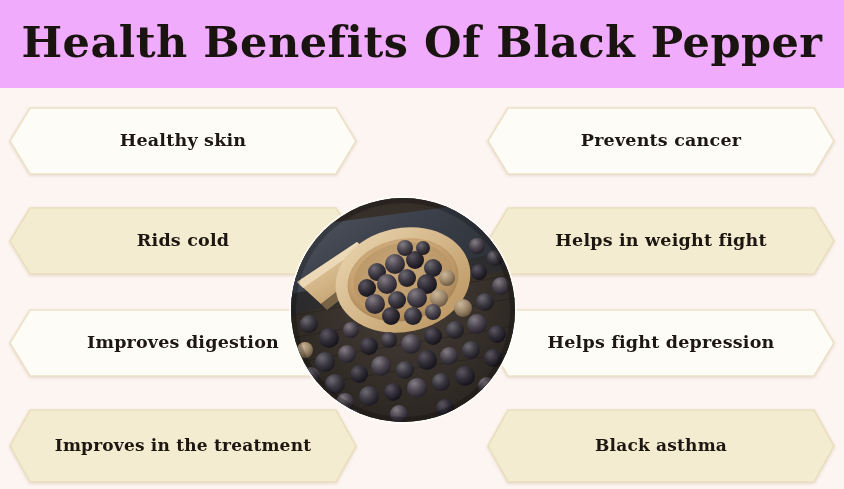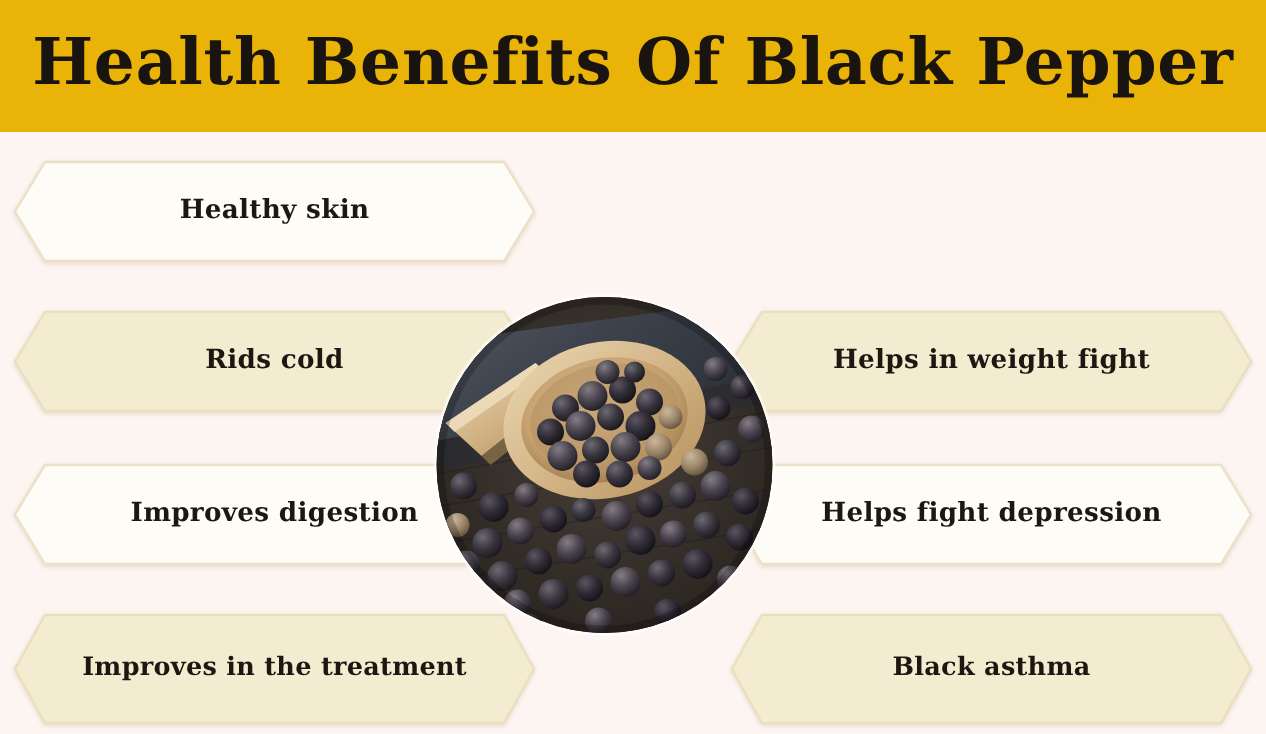--- a/index.html
+++ b/index.html
@@ -24,21 +24,21 @@
     background: #fdf5f1;
     overflow: hidden;
   }
 
   
   .header-band {
     position: absolute;
     left: 0; top: 0;
     width: 844px;
     height: 88px;
-    background: #eab308;
+    background: #f0abfc;
     display: flex;
     align-items: center;
     justify-content: center;
   }
 
   .header-title {
     font-family: "DejaVu Serif", "Liberation Serif", serif;
     font-weight: bold;
     font-size: 43px;
     letter-spacing: 0.5px;
@@ -155,20 +155,30 @@
     <span class="shape">
       <svg viewBox="0 0 350 76" preserveAspectRatio="none">
         <polygon points="22,2 328,2 348,38 328,74 22,74 2,38" fill="#f4ecd0" stroke="#eadfbe" stroke-width="1.6"></polygon>
       </svg>
     </span>
     <span class="banner-label">
       <span class="line">Improves in the treatment</span>
     </span>
   </div>
 
+  <div class="banner col-right row1">
+    <span class="shape">
+      <svg viewBox="0 0 350 70" preserveAspectRatio="none">
+        <polygon points="22,2 328,2 348,35 328,68 22,68 2,35" fill="#fdfcf6" stroke="#ece1c8" stroke-width="1.6"></polygon>
+      </svg>
+    </span>
+    <span class="banner-label">
+      <span class="line">Prevents cancer</span>
+    </span>
+  </div>
 
   <div class="banner col-right row2">
     <span class="shape">
       <svg viewBox="0 0 350 70" preserveAspectRatio="none">
         <polygon points="22,2 328,2 348,35 328,68 22,68 2,35" fill="#f4ecd0" stroke="#eadfbe" stroke-width="1.6"></polygon>
       </svg>
     </span>
     <span class="banner-label">
       <span class="line">Helps in weight fight</span>
     </span>

